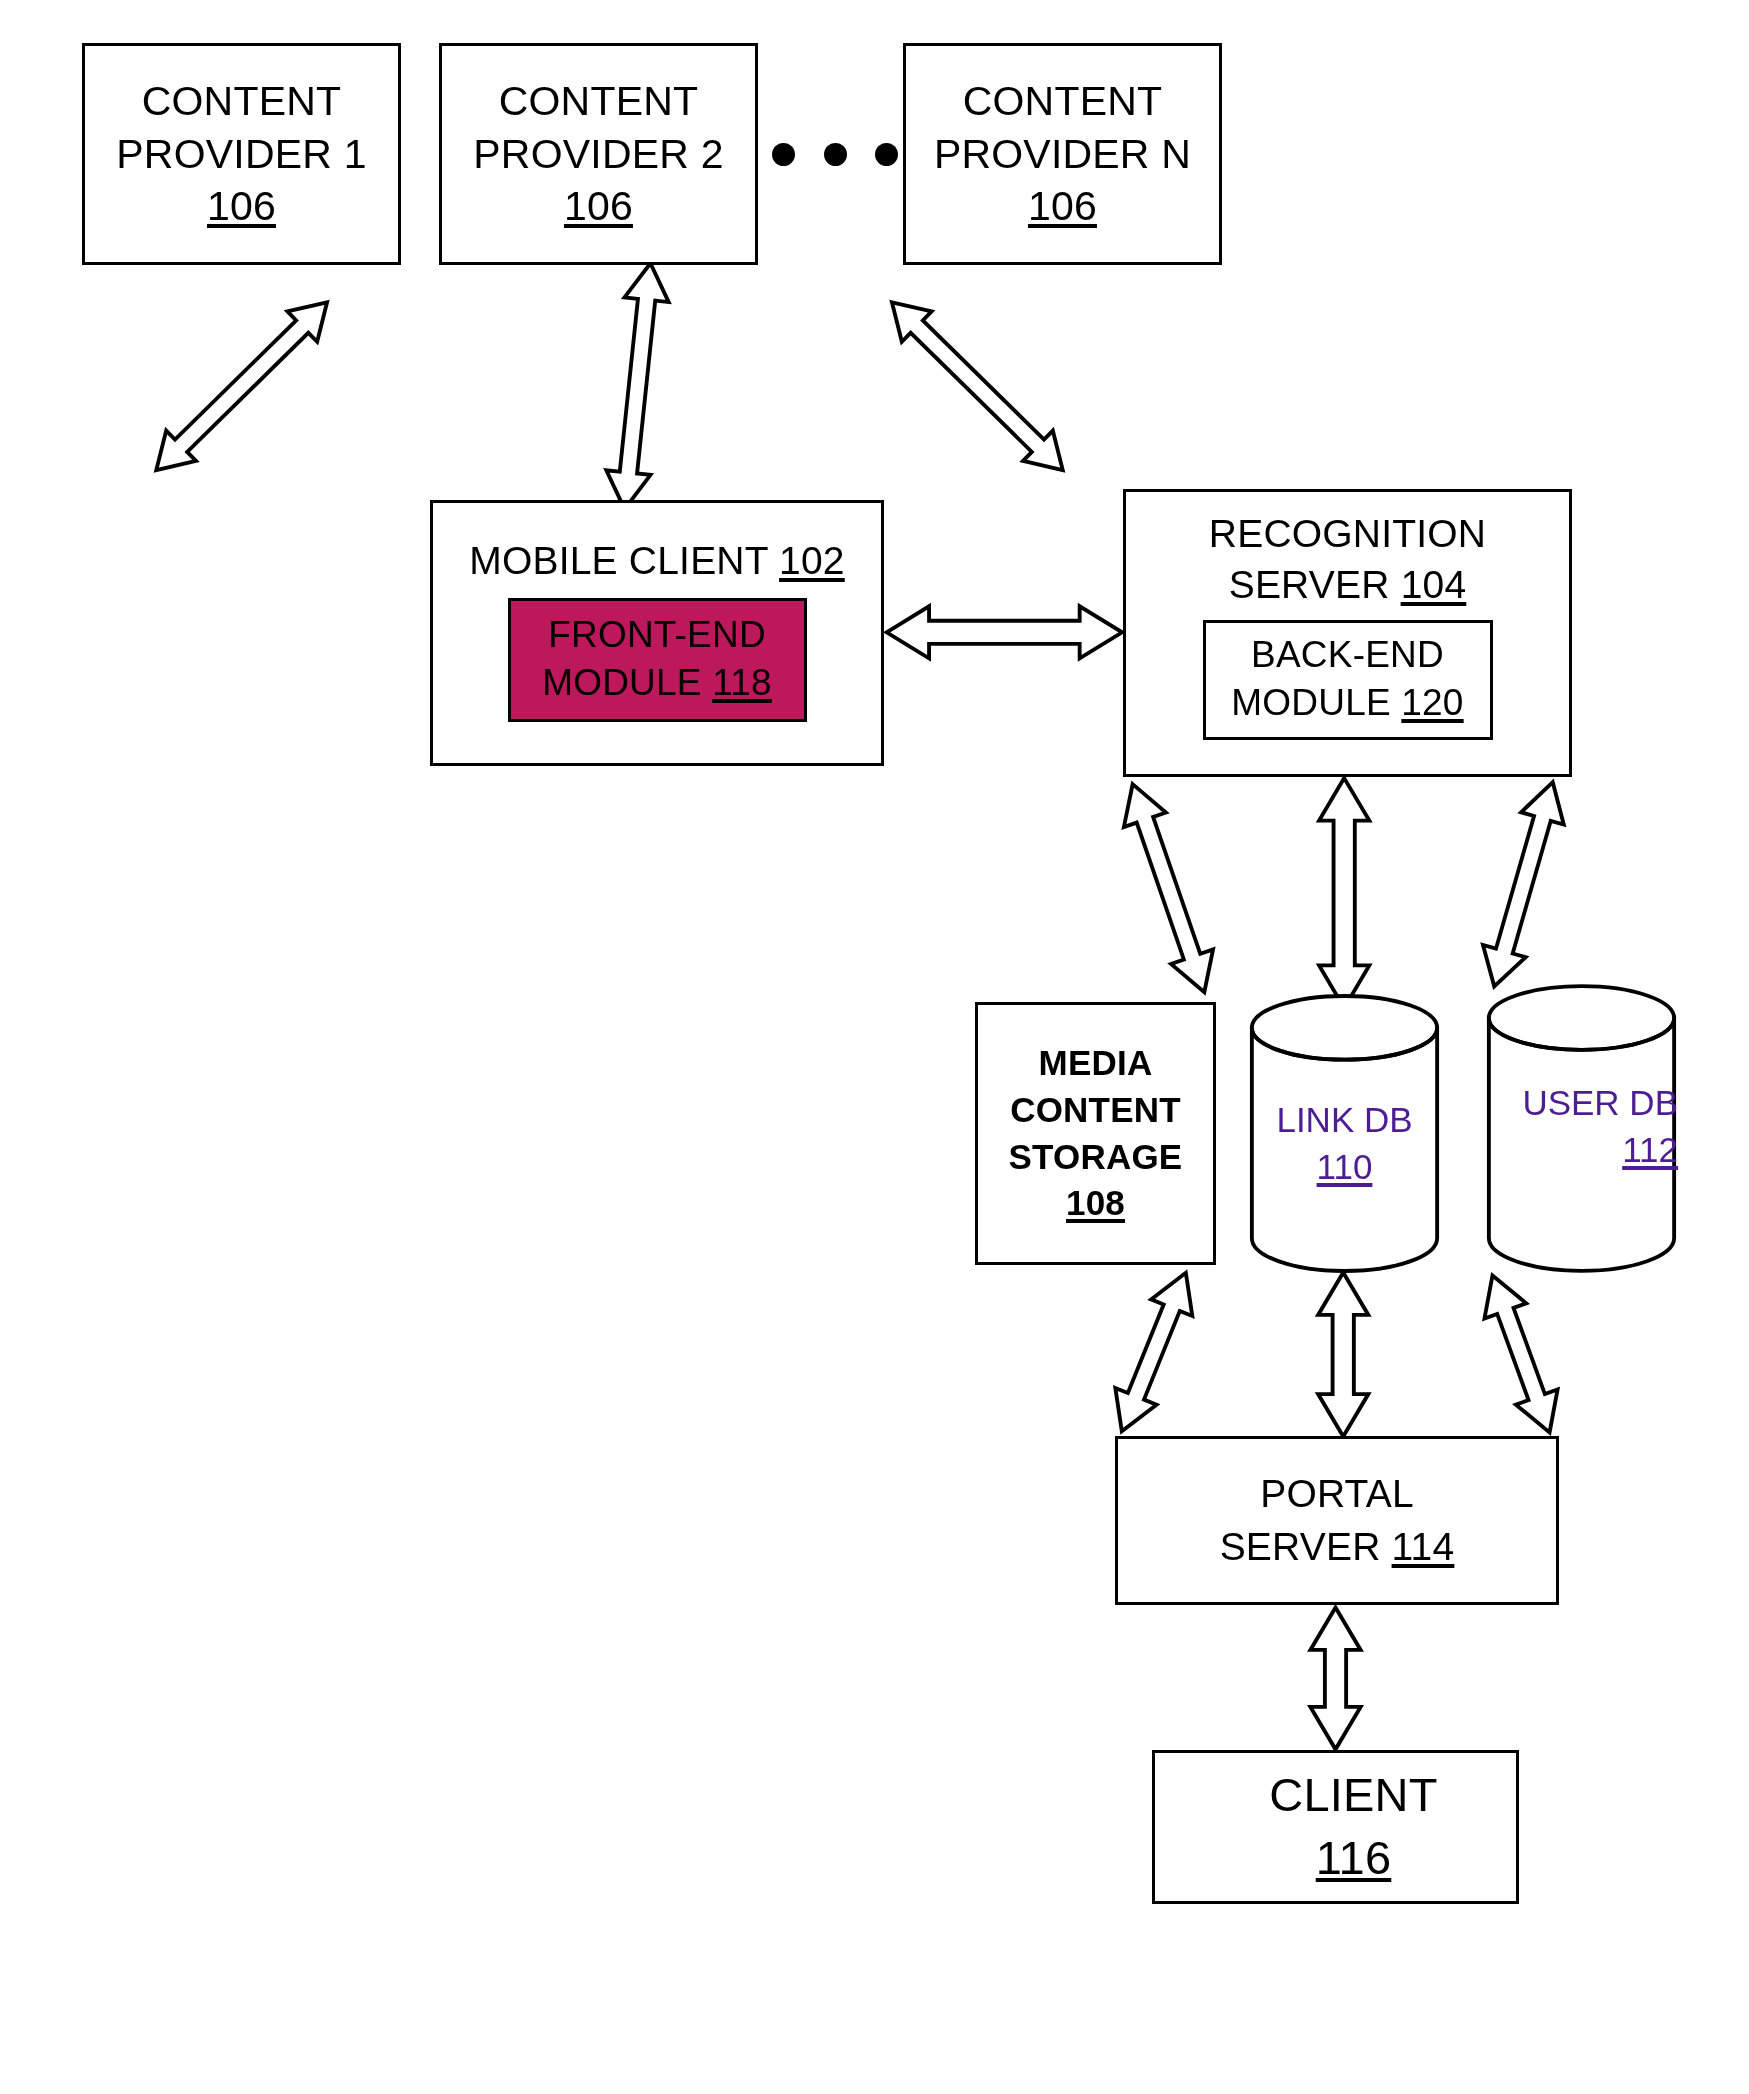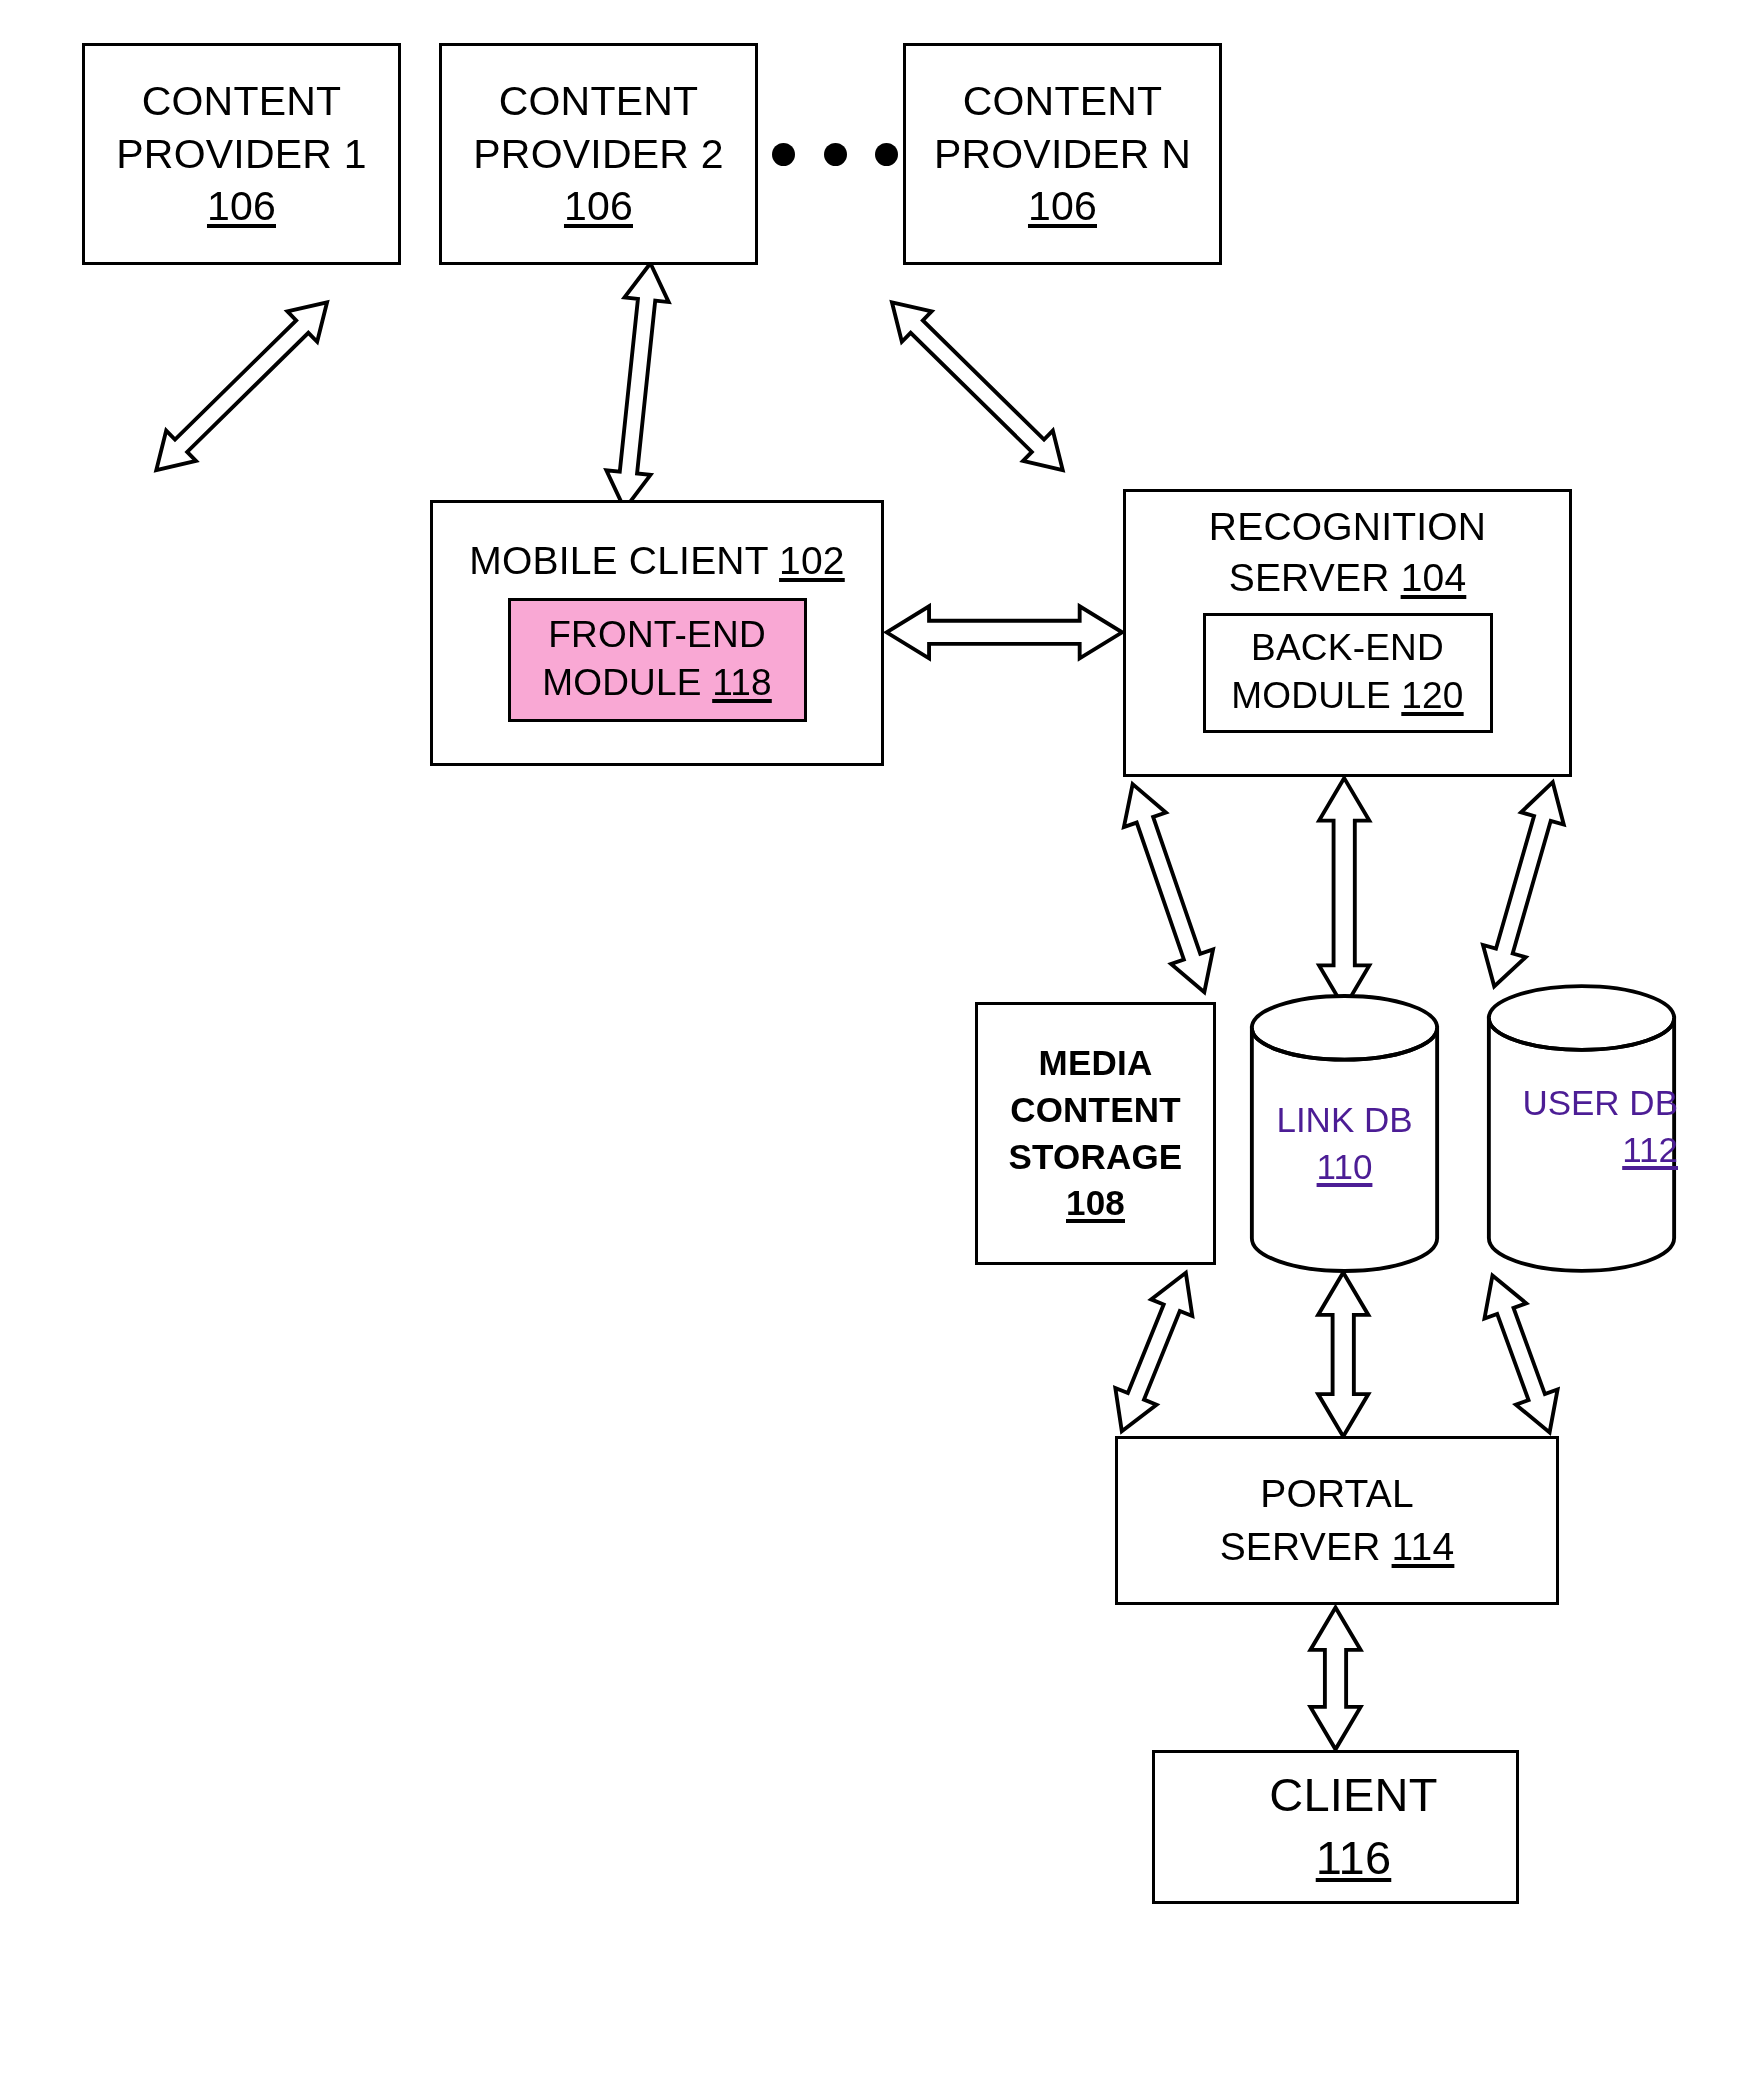--- a/index.html
+++ b/index.html
@@ -85,37 +85,37 @@
     width: 454px;
     height: 266px;
     font-size: 39px;
     justify-content: flex-start;
     padding-top: 36px;
   }
   #mobile-client .title { font-size: 39px; }
   #front-end-module {
     box-sizing: border-box;
     border: 3.9px solid #000000;
-    background: #f9a8d4;
+    background: #be185d;
     width: 299px;
     margin-top: 15.4px;
     padding: 9.7px 7.7px 11.6px 7.7px;
     font-size: 37px;
     line-height: 1.30;
   }
 
   
   #recognition-server {
     left: 1123px;
     top: 489px;
     width: 449px;
     height: 288px;
     font-size: 39px;
     justify-content: flex-start;
-    padding-top: 10px;
+    padding-top: 17px;
   }
   #recognition-server .title { font-size: 39px; line-height: 1.30; }
   #back-end-module {
     box-sizing: border-box;
     border: 3.9px solid #000000;
     background: #ffffff;
     width: 290px;
     margin-top: 9.7px;
     padding: 7.7px 5.8px 9.7px 5.8px;
     font-size: 37px;

